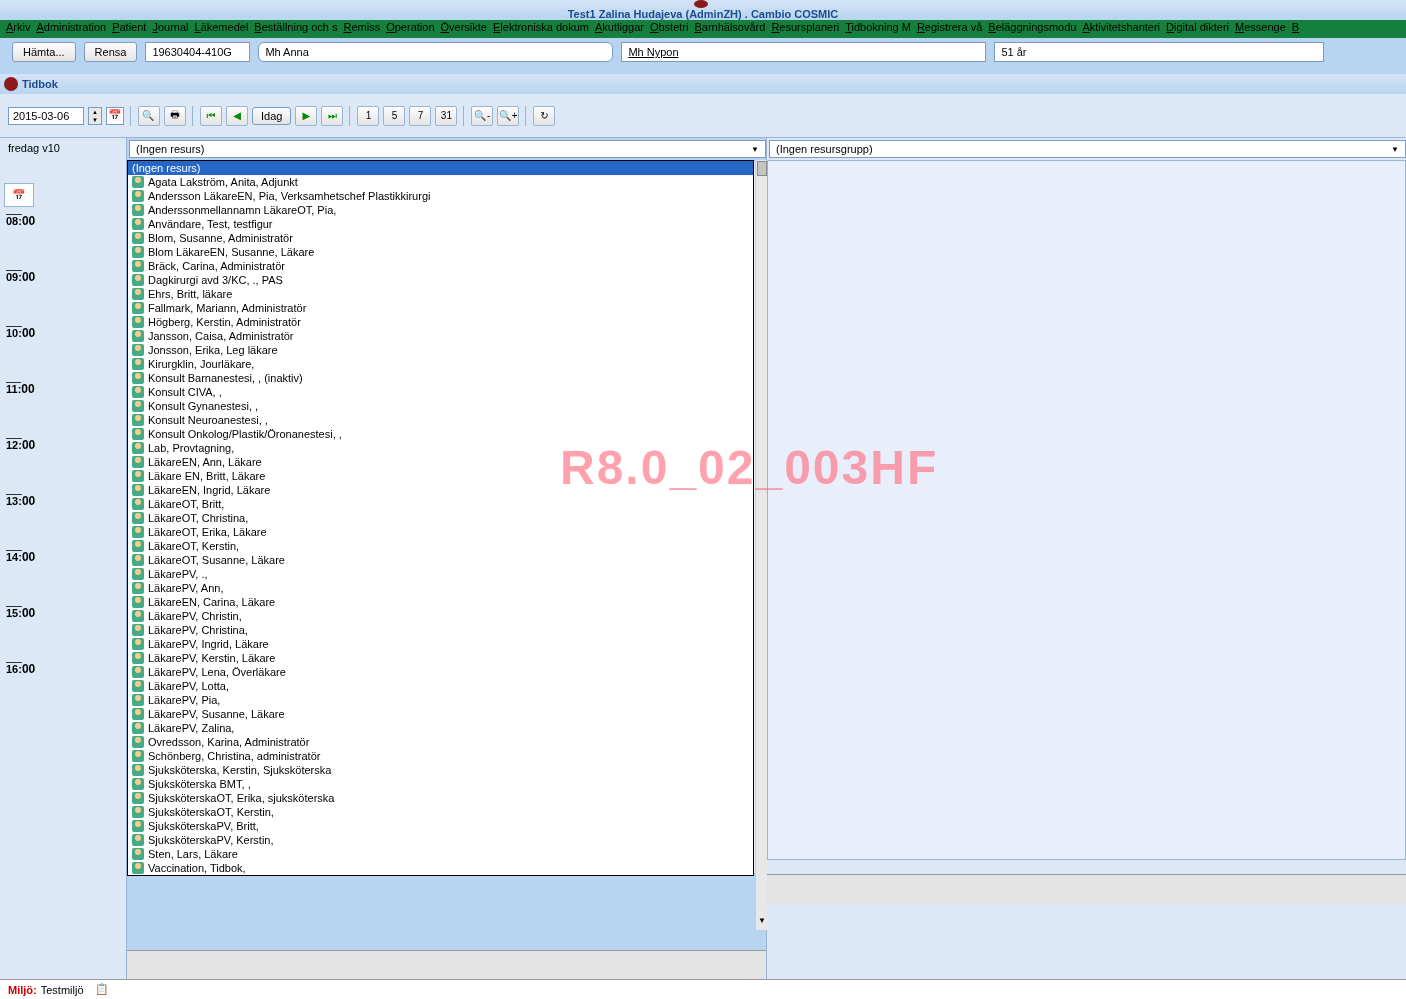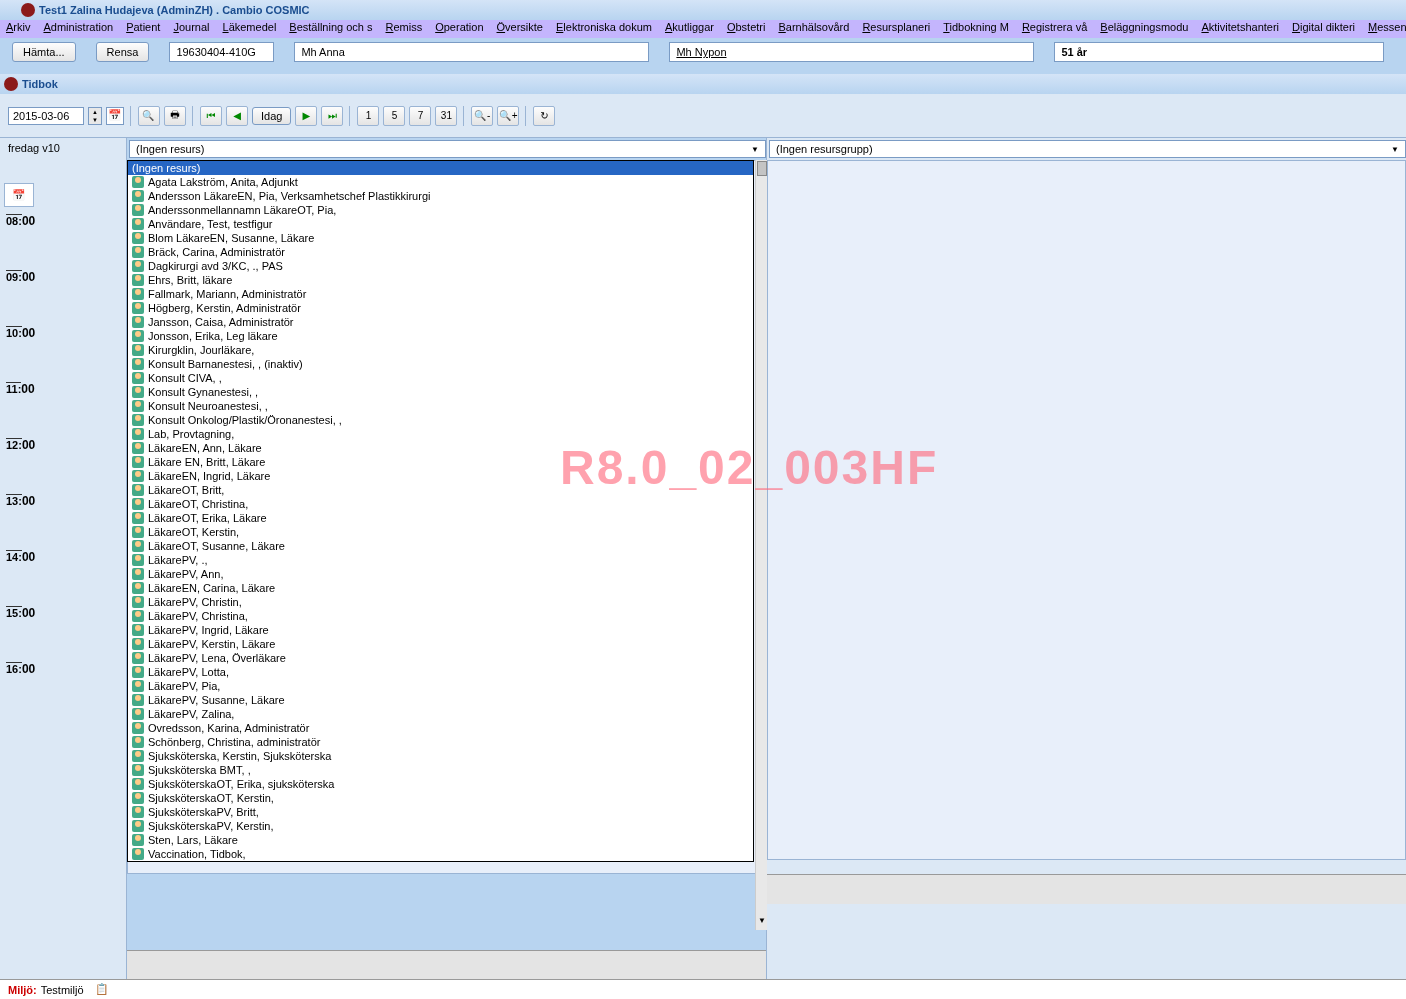--- a/index.html
+++ b/index.html
@@ -1,28 +1,28 @@
 <!DOCTYPE html>
 <html><head>
 <meta charset="utf-8">
 <style>
 * { margin: 0; padding: 0; box-sizing: border-box; font-family: Tahoma, Arial, sans-serif; font-size: 11px; }
 body { background: #b8d4f0; width: 1406px; height: 999px; overflow: hidden; position: relative; }
-.title-bar { height: 20px; background: linear-gradient(#d4e4f7, #b8d4f0); display: flex; align-items: center; padding: 0 21px; color: #1a4d8f; font-weight: bold; }
+.title-bar { height: 20px; background: linear-gradient(#d4e4f7, #b8d4f0); display: flex; align-items: center; padding: 0 4px; color: #1a4d8f; font-weight: bold; flex-direction: column; }
 .title-bar .icon { width: 14px; height: 14px; background: #8b1a1a; border-radius: 50%; margin-right: 4px; }
-.menu-bar { height: 18px; background: #c4b5fd; display: flex; padding: 0 4px; gap: 9px; }
+.menu-bar { height: 18px; background: #15803d; display: flex; padding: 0 4px; gap: 2px; }
 .menu-item { color: #000; padding: 1px 2px; cursor: default; white-space: nowrap; }
 .menu-item .ul { text-decoration: underline; }
-.patient-bar { height: 28px; background: #b8d4f0; display: flex; align-items: center; padding: 4px 12px; gap: 20px; }
+.patient-bar { height: 28px; background: #b8d4f0; display: flex; align-items: center; padding: 4px 12px; gap: 8px; }
 .btn { background: linear-gradient(#fdfdfd, #e4e4e4); border: 1px solid #7a9bc4; border-radius: 3px; padding: 3px 10px; cursor: pointer; }
 .field { background: #fff; border: 1px solid #7a9bc4; padding: 3px 6px; height: 20px; }
 .field.sm { width: 105px; }
-.field.md { width: 355px; }
+.field.md { width: 355px; border-radius: 6px; }
 .field.lg { width: 365px; text-decoration: underline; }
-.field.age { width: 330px; font-weight: bold; }
+.field.age { width: 330px; }
 .tidbok-header { height: 20px; background: linear-gradient(#d4e4f7, #b8d4f0); display: flex; align-items: center; padding: 0 4px; color: #1a4d8f; font-weight: bold; margin-top: 8px; }
 .tidbok-header .icon { width: 14px; height: 14px; background: #8b1a1a; border-radius: 50%; margin-right: 4px; }
 .toolbar-row { height: 44px; background: #dce8f5; display: flex; align-items: center; padding: 16px 8px; gap: 4px; border-bottom: 1px solid #9ab4d4; }
 .date-field { background: #fff; border: 1px solid #7a9bc4; padding: 2px 4px; width: 76px; }
 .spinner { display: inline-flex; flex-direction: column; border: 1px solid #7a9bc4; background: #e8e8e8; }
 .spinner div { width: 12px; height: 8px; font-size: 6px; text-align: center; line-height: 8px; cursor: pointer; }
 .cal-icon { width: 18px; height: 18px; border: 1px solid #7a9bc4; background: #fff; display: flex; align-items: center; justify-content: center; cursor: pointer; }
 .tb-btn { width: 22px; height: 20px; border: 1px solid #9ab4d4; background: linear-gradient(#fdfdfd, #e4e4e4); border-radius: 2px; display: flex; align-items: center; justify-content: center; cursor: pointer; font-size: 10px; }
 .tb-sep { width: 2px; height: 20px; border-left: 1px solid #9ab4d4; margin: 0 2px; }
 .week-label { padding: 4px 8px; }
@@ -171,20 +171,24 @@
             <div class="dropdown-row">
               <span class="person-icon"></span>
               <span>Anderssonmellannamn LäkareOT, Pia,</span>
             </div>
             <div class="dropdown-row">
               <span class="person-icon"></span>
               <span>Användare, Test, testfigur</span>
             </div>
             <div class="dropdown-row">
               <span class="person-icon"></span>
+              <span>Blom, Susanne, Administratör</span>
+            </div>
+            <div class="dropdown-row">
+              <span class="person-icon"></span>
               <span>Blom LäkareEN, Susanne, Läkare</span>
             </div>
             <div class="dropdown-row">
               <span class="person-icon"></span>
               <span>Bräck, Carina, Administratör</span>
             </div>
             <div class="dropdown-row">
               <span class="person-icon"></span>
               <span>Dagkirurgi avd 3/KC, ., PAS</span>
             </div>

